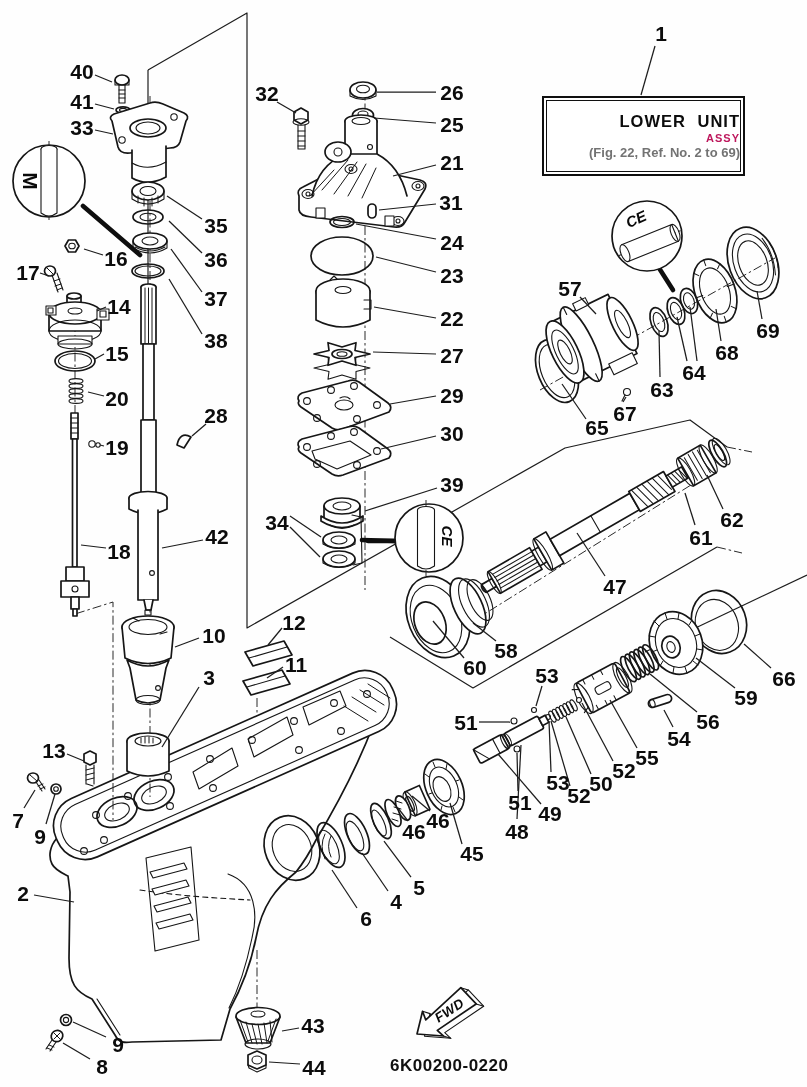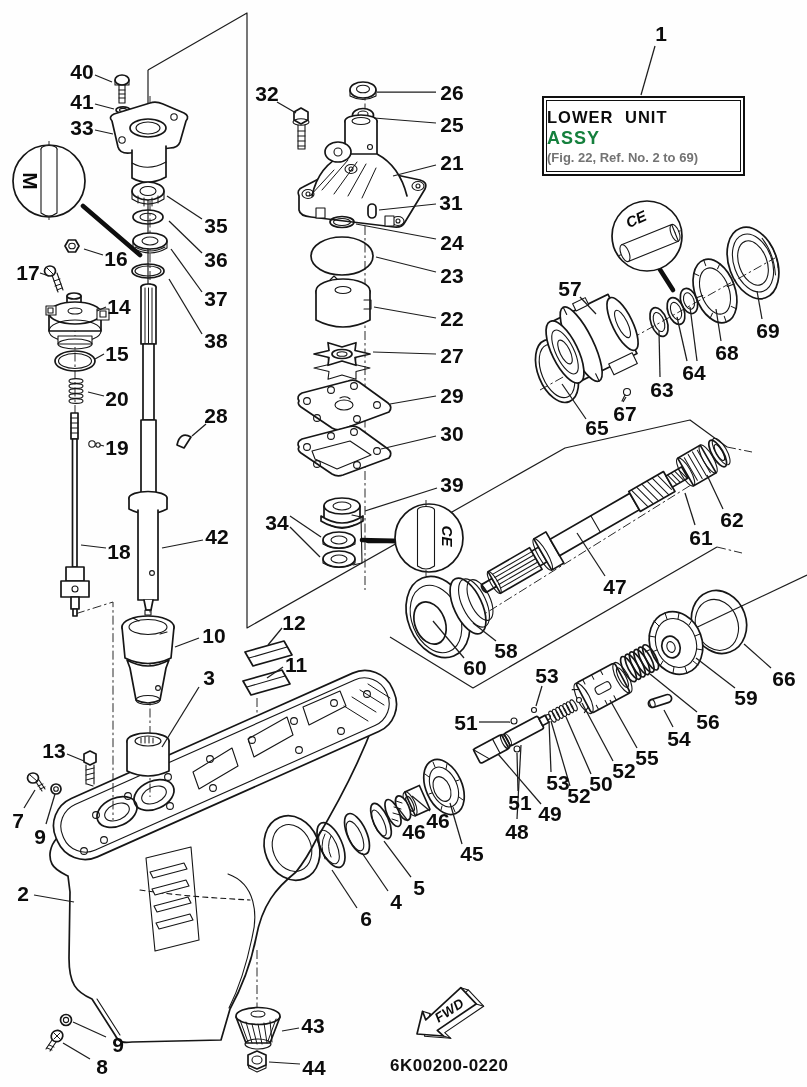--- a/index.html
+++ b/index.html
@@ -17,23 +17,23 @@
   .thk{fill:none;stroke:#0e0e0e;stroke-width:4.6;stroke-linecap:round;}
   .dsh{stroke-dasharray:5 4;}
   text.num{font:bold 21px "Liberation Sans",sans-serif;fill:#0c0c0c;}
   text.code{font:bold 17px "Liberation Sans",sans-serif;letter-spacing:.5px;fill:#111;}
   text.mark{font:italic bold 15px "Liberation Sans",sans-serif;fill:#0a0a0a;}
   text.fwd{font:italic bold 13.5px "Liberation Sans",sans-serif;fill:#0a0a0a;letter-spacing:.5px;}
   
   .titlebox{position:absolute;left:542px;top:96px;width:203px;height:80px;
             border:2.5px solid #101010;background:#fff;box-sizing:border-box;padding:2px;}
   .titlebox .inner{border:1.5px solid #101010;width:100%;height:100%;box-sizing:border-box;
-            display:flex;flex-direction:column;align-items:flex-start;justify-content:center;gap:1px;}
+            display:flex;flex-direction:column;align-items:flex-end;justify-content:center;gap:1px;}
   .tb1{font-weight:bold;font-size:16.5px;letter-spacing:1px;color:#0c0c0c;word-spacing:6px;}
-  .tb2{font-weight:bold;font-size:18px;letter-spacing:1px;color:#15803d;}
+  .tb2{font-weight:bold;font-size:11px;letter-spacing:1px;color:#be185d;}
   .tb3{font-weight:bold;font-size:13px;color:#737373;white-space:nowrap;}
 </style>
 </head>
 <body>
 
 <div id="stage">
 <svg id="diagram" width="807" height="1087" viewBox="0 0 807 1087">
 
   <g>
     <path class="sep" d="M148,70 L247,13 L247,628 L565,448 L690,420 L727,447"></path>

